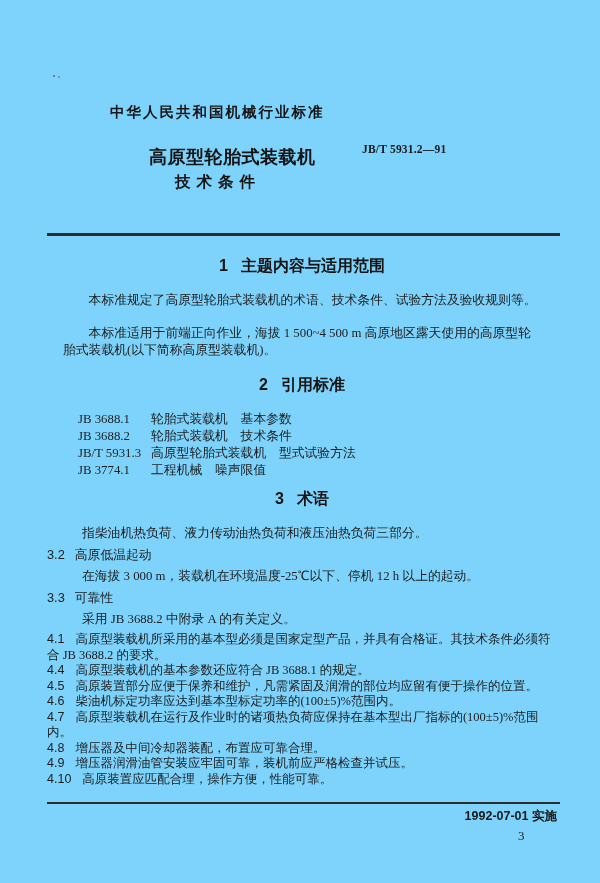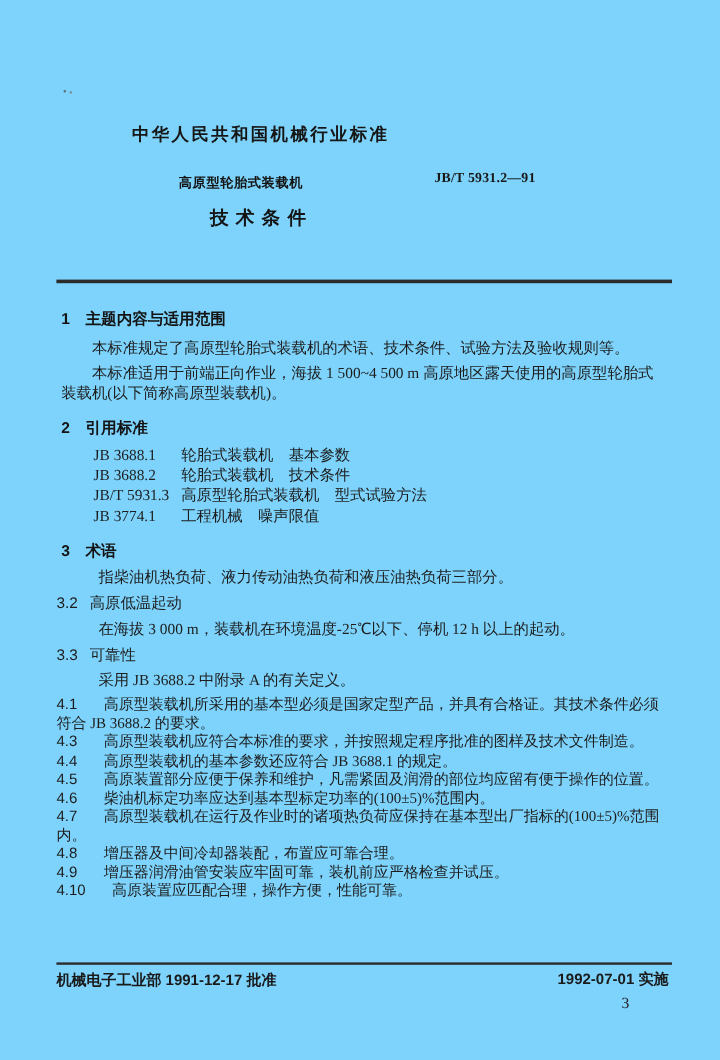--- a/index.html
+++ b/index.html
@@ -24,21 +24,21 @@
   }
 
   
   .std-label {
     position:absolute; left:110px; top:103px;
     font-weight:bold; font-size:14.5px; letter-spacing:2px;
     color:#161616; white-space:nowrap;
   }
   .doc-title-1 {
     position:absolute; left:149px; top:145px;
-    font-weight:bold; font-size:11px; letter-spacing:0.5px;
+    font-weight:bold; font-size:18px; letter-spacing:0.5px;
     color:#141414; white-space:nowrap;
   }
   .doc-title-2 {
     position:absolute; left:175px; top:172px;
     font-weight:bold; font-size:15.5px; letter-spacing:6px;
     color:#141414; white-space:nowrap;
   }
   .std-no {
     position:absolute; left:362px; top:143px;
     font-weight:bold; font-size:11.5px; letter-spacing:0.2px;
@@ -49,42 +49,42 @@
   .rule.head { top:233px; height:3px; }
   .rule.foot { top:802px; height:2px; }
 
   
   .main {
     position:absolute; top:248px; left:47px; right:43px;
     font-size:12.8px; line-height:17px; color:#1d1d1d;
   }
   .sec-h {
     font-family:"Liberation Sans", sans-serif;
-    font-weight:bold; font-size:13px; line-height:20px;
-    margin:4px; color:#141414;
+    font-weight:bold; font-size:16px; line-height:20px;
+    margin:16px; color:#141414;text-align:center;
   }
   .sec-h .sec-num { margin-right:13px; }
   .sec-h.h1 { margin-top:8px; }
   .sec-h.h2 { margin-top:10px; }
   .sec-h.h3 { margin-top:10px; }
   .sec-h.h4 { margin-top:12px; margin-bottom:6px; }
 
-  .para { margin:4px; text-indent:2em; }
+  .para { margin:16px; text-indent:2em; }
   .para.first { margin-top:6px; }
 
   .ref-row { padding-left:31px; line-height:17px; }
   .ref-row.first { margin-top:4px; }
   .ref-code { display:inline-block; width:73px; }
 
   .term-line { margin:0; line-height:17px; }
   .term-num { font-family:"Liberation Sans", sans-serif; margin-right:10px; }
   .term-def { margin:4px; padding-left:31px; line-height:17px; }
 
   .clause { margin:0; line-height:15.5px; font-size:12.5px; }
-  .clause-num { font-family:"Liberation Sans", sans-serif; margin-right:22px; }
+  .clause-num { font-family:"Liberation Sans", sans-serif; margin-right:11px; }
 
   
   .footer-left {
     position:absolute; left:47px; top:809px;
     font-family:"Liberation Sans", sans-serif;
     font-weight:bold; font-size:12.5px; color:#1a1a1a; white-space:nowrap;
   }
   .footer-right {
     position:absolute; right:43px; top:808px;
     font-family:"Liberation Sans", sans-serif;
@@ -122,29 +122,27 @@
     <div class="ref-row"><span class="ref-code">JB 3774.1</span><span>工程机械　噪声限值</span></div>
 
     <p class="sec-h h3"><span class="sec-num">3</span><span>术语</span></p>
     <p class="term-def">指柴油机热负荷、液力传动油热负荷和液压油热负荷三部分。</p>
     <p class="term-line"><span class="term-num">3.2</span><span>高原低温起动</span></p>
     <p class="term-def">在海拔 3 000 m，装载机在环境温度-25℃以下、停机 12 h 以上的起动。</p>
     <p class="term-line"><span class="term-num">3.3</span><span>可靠性</span></p>
     <p class="term-def">采用 JB 3688.2 中附录 A 的有关定义。</p>
 
     <p class="clause"><span class="clause-num">4.1</span><span>高原型装载机所采用的基本型必须是国家定型产品，并具有合格证。其技术条件必须符合 JB 3688.2 的要求。</span></p>
-    <p class="clause"><span class="clause-num">4.3</span><span>高原型装载机应符合本标准的要求，并按照规定程序批准的图样及技术文件制造。</span></p>
     <p class="clause"><span class="clause-num">4.4</span><span>高原型装载机的基本参数还应符合 JB 3688.1 的规定。</span></p>
     <p class="clause"><span class="clause-num">4.5</span><span>高原装置部分应便于保养和维护，凡需紧固及润滑的部位均应留有便于操作的位置。</span></p>
     <p class="clause"><span class="clause-num">4.6</span><span>柴油机标定功率应达到基本型标定功率的(100±5)%范围内。</span></p>
     <p class="clause"><span class="clause-num">4.7</span><span>高原型装载机在运行及作业时的诸项热负荷应保持在基本型出厂指标的(100±5)%范围内。</span></p>
     <p class="clause"><span class="clause-num">4.8</span><span>增压器及中间冷却器装配，布置应可靠合理。</span></p>
     <p class="clause"><span class="clause-num">4.9</span><span>增压器润滑油管安装应牢固可靠，装机前应严格检查并试压。</span></p>
     <p class="clause"><span class="clause-num">4.10</span><span>高原装置应匹配合理，操作方便，性能可靠。</span></p>
 
   </div>
 
   <div class="rule foot"></div>
-  <div class="footer-left">机械电子工业部 1991-12-17 批准</div>
   <div class="footer-right">1992-07-01 实施</div>
   <div class="page-num">3</div>
 
 </div>
 
 </body></html>

